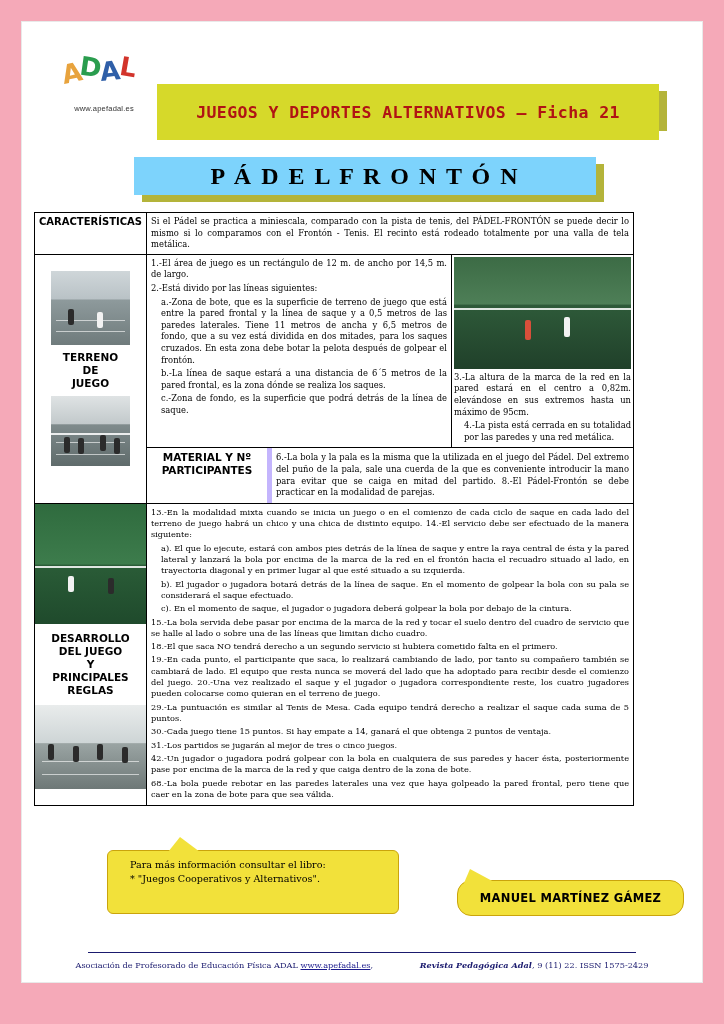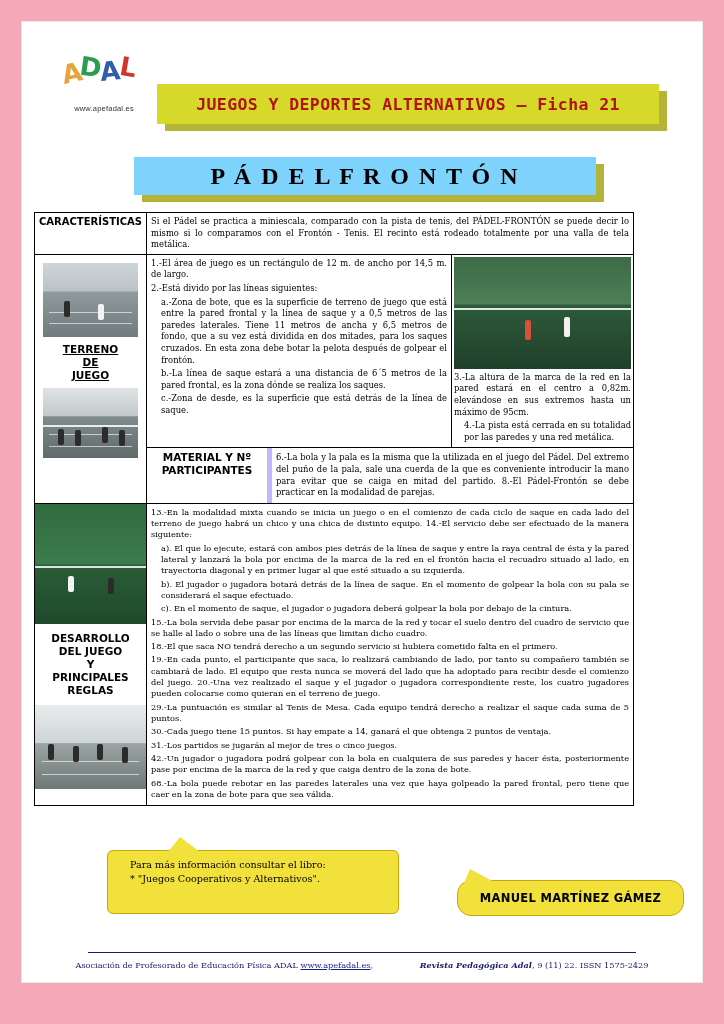--- a/index.html
+++ b/index.html
@@ -34,21 +34,21 @@
   .g4{left:62px;top:0px;color:#d2342b;transform:rotate(10deg);}
   .logo-url{
     position:absolute;left:0;top:52px;width:92px;text-align:center;
     font-size:7.5px;color:#333;letter-spacing:.2px;
   }
   .banner-wrap{position:absolute;left:135px;top:62px;width:510px;height:46px;}
   .banner-shadow{
     position:absolute;left:8px;top:7px;width:502px;height:40px;background:#b4b43a;
   }
   .banner{
-    position:absolute;left:0;top:0;width:502px;height:40px;
+    position:absolute;left:0;top:0;width:502px;height:56px;
     background:#d6d92a;
     display:flex;align-items:center;justify-content:center;
   }
   .banner-text{
     font-family:"DejaVu Sans Mono", monospace;
     font-weight:bold;font-size:16.5px;color:#b01414;letter-spacing:.4px;
     white-space:nowrap;
   }
   .title-wrap{position:absolute;left:112px;top:135px;width:470px;height:44px;}
   .title-shadow{position:absolute;left:8px;top:7px;width:462px;height:38px;background:#b4b43a;}
@@ -198,21 +198,21 @@
       <col style="width:182px;">
     </colgroup>
 
     <tbody>
         <tr>
       <td class="lbl lbl-char">CARACTERÍSTICAS</td>
       <td colspan="3" class="body-txt">Si el Pádel se practica a miniescala, comparado con la pista de tenis, del PÁDEL-FRONTÓN se puede decir lo mismo si lo comparamos con el Frontón - Tenis. El recinto está rodeado totalmente por una valla de tela metálica.</td>
     </tr>
 
     <tr>
-      <td rowspan="2" style="padding:8px;text-decoration:underline;">
+      <td rowspan="2" style="padding:16px;">
         <div class="photo ph-court1 ph-lines">
           <div class="ph-fig" style="left:22%;top:52%;"></div>
           <div class="ph-fig w" style="left:58%;top:56%;"></div>
         </div>
         <div class="lbl" style="padding:6px 2px;">
           <div>TERRENO</div>
           <div>DE</div>
           <div>JUEGO</div>
         </div>
         <div class="photo ph-court2 ph-lines">
@@ -221,21 +221,21 @@
           <div class="ph-fig" style="left:34%;top:60%;"></div>
           <div class="ph-fig" style="left:62%;top:56%;"></div>
           <div class="ph-fig" style="left:80%;top:60%;"></div>
         </div>
       </td>
       <td colspan="2" class="body-txt">
         <p>1.-El área de juego es un rectángulo de 12 m. de ancho por 14,5 m. de largo.</p>
         <p>2.-Está divido por las líneas siguientes:</p>
         <p class="indent1">a.-Zona de bote, que es la superficie de terreno de juego que está entre la pared frontal y la línea de saque y a 0,5 metros de las paredes laterales. Tiene 11 metros de ancha y 6,5 metros de fondo, que a su vez está dividida en dos mitades, para los saques cruzados. En esta zona debe botar la pelota después de golpear el frontón.</p>
         <p class="indent1">b.-La línea de saque estará a una distancia de 6´5 metros de la pared frontal, es la zona dónde se realiza los saques.</p>
-        <p class="indent1">c.-Zona de desde, es la superficie que está detrás de la línea de saque.</p>
+        <p class="indent1">c.-Zona de fondo, es la superficie que podrá detrás de la línea de saque.</p>
       </td>
       <td class="right-photo" style="padding:2px;">
         <div class="rp-box">
           <div class="ph-net"></div>
           <div class="ph-fig" style="left:40%;top:56%;height:20px;background:#d84f3a;"></div>
           <div class="ph-fig w" style="left:62%;top:54%;height:20px;"></div>
         </div>
         <div class="body-txt" style="padding-top:3px;">
           <p>3.-La altura de la marca de la red en la pared estará en el centro a 0,82m. elevándose en sus extremos hasta un máximo de 95cm.</p>
           <p class="indent1">4.-La pista está cerrada en su totalidad por las paredes y una red metálica.</p>

